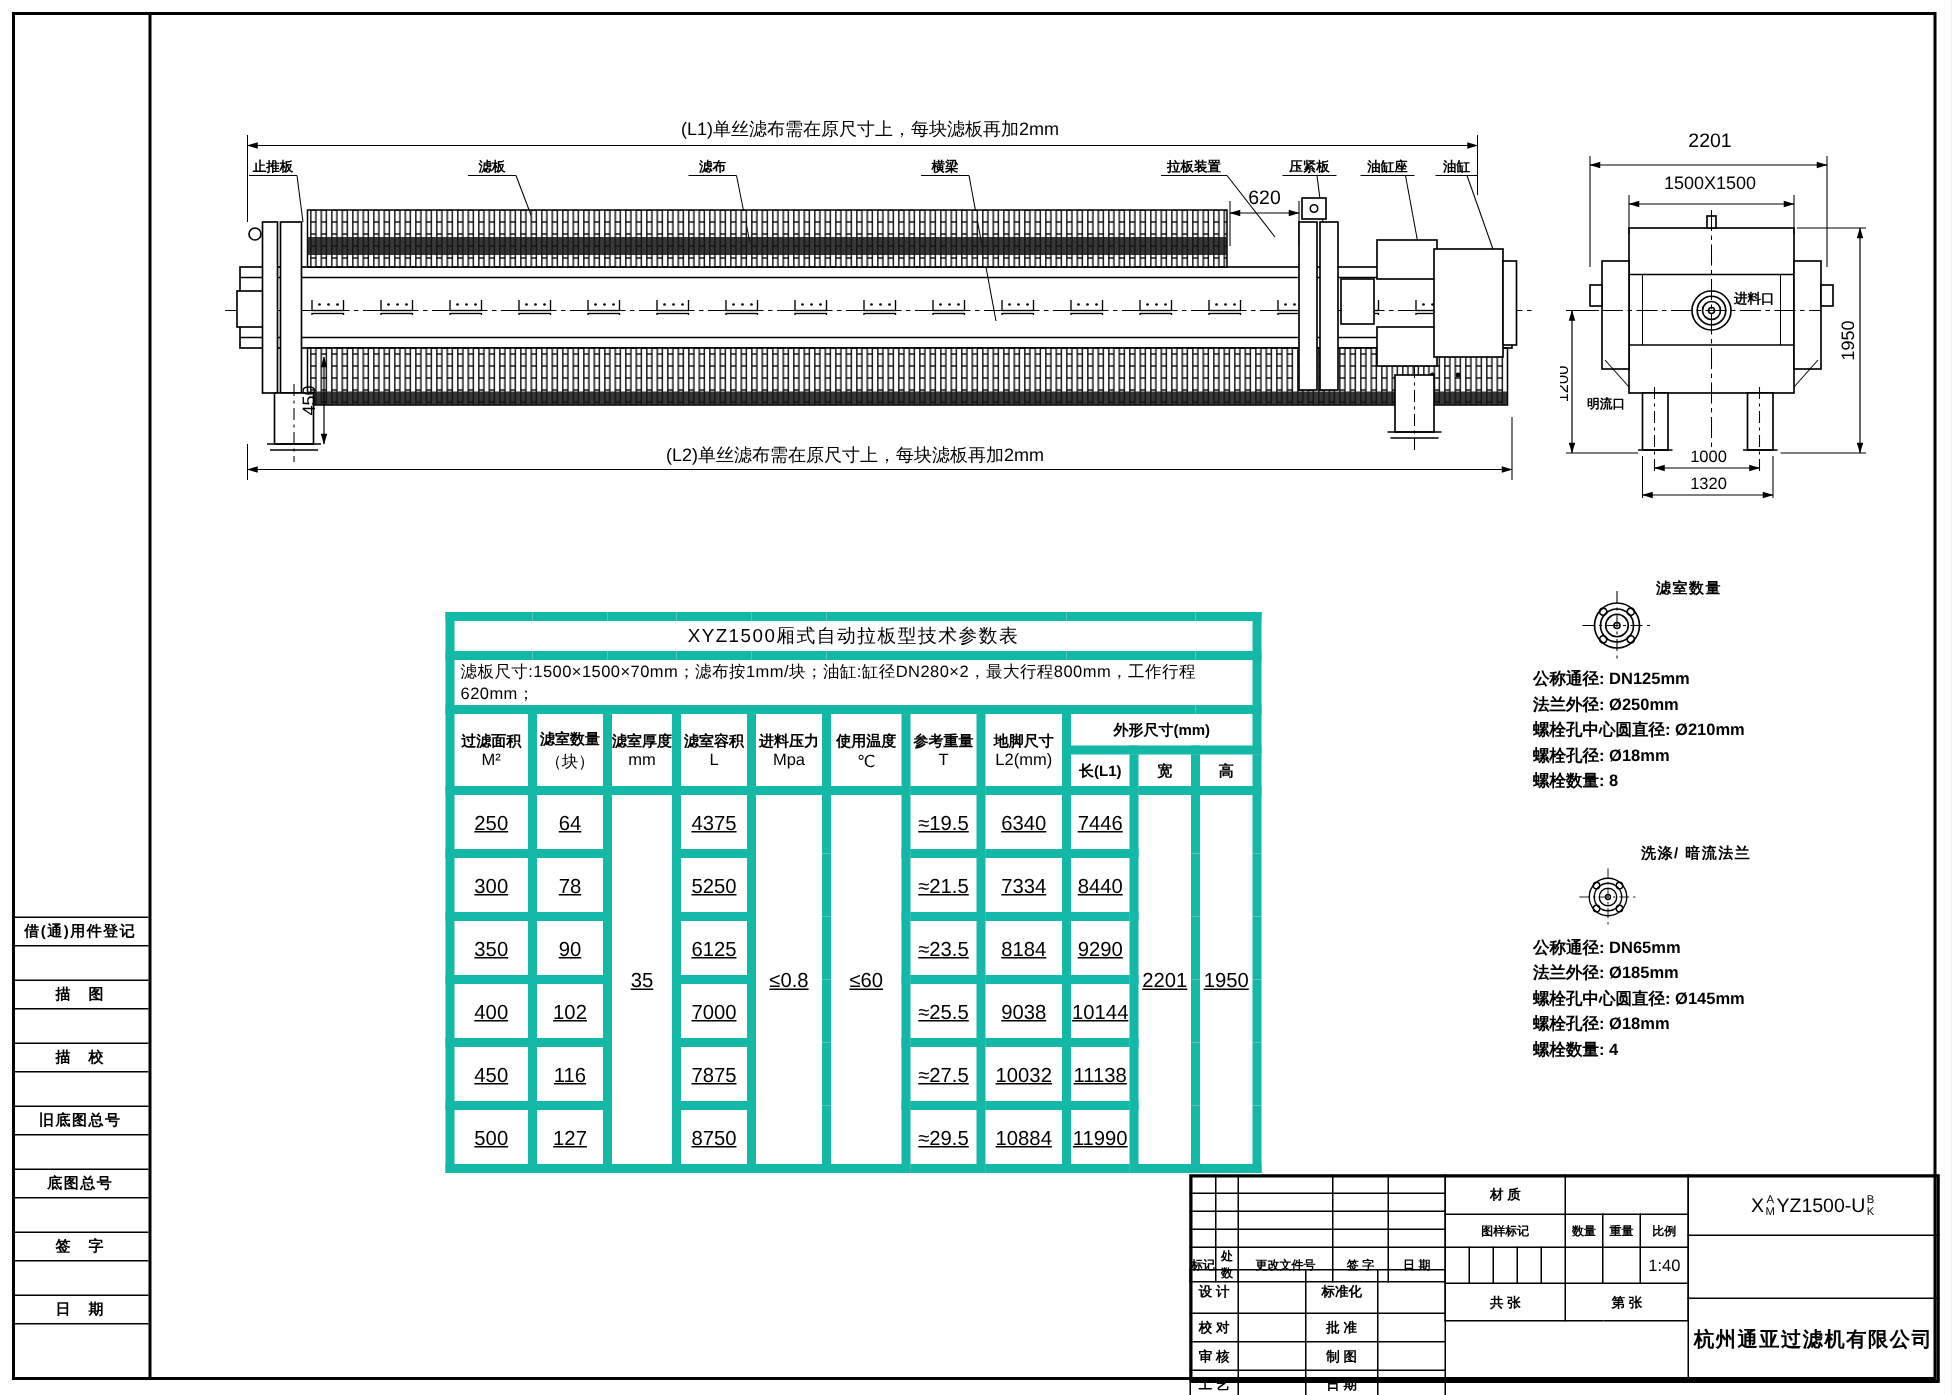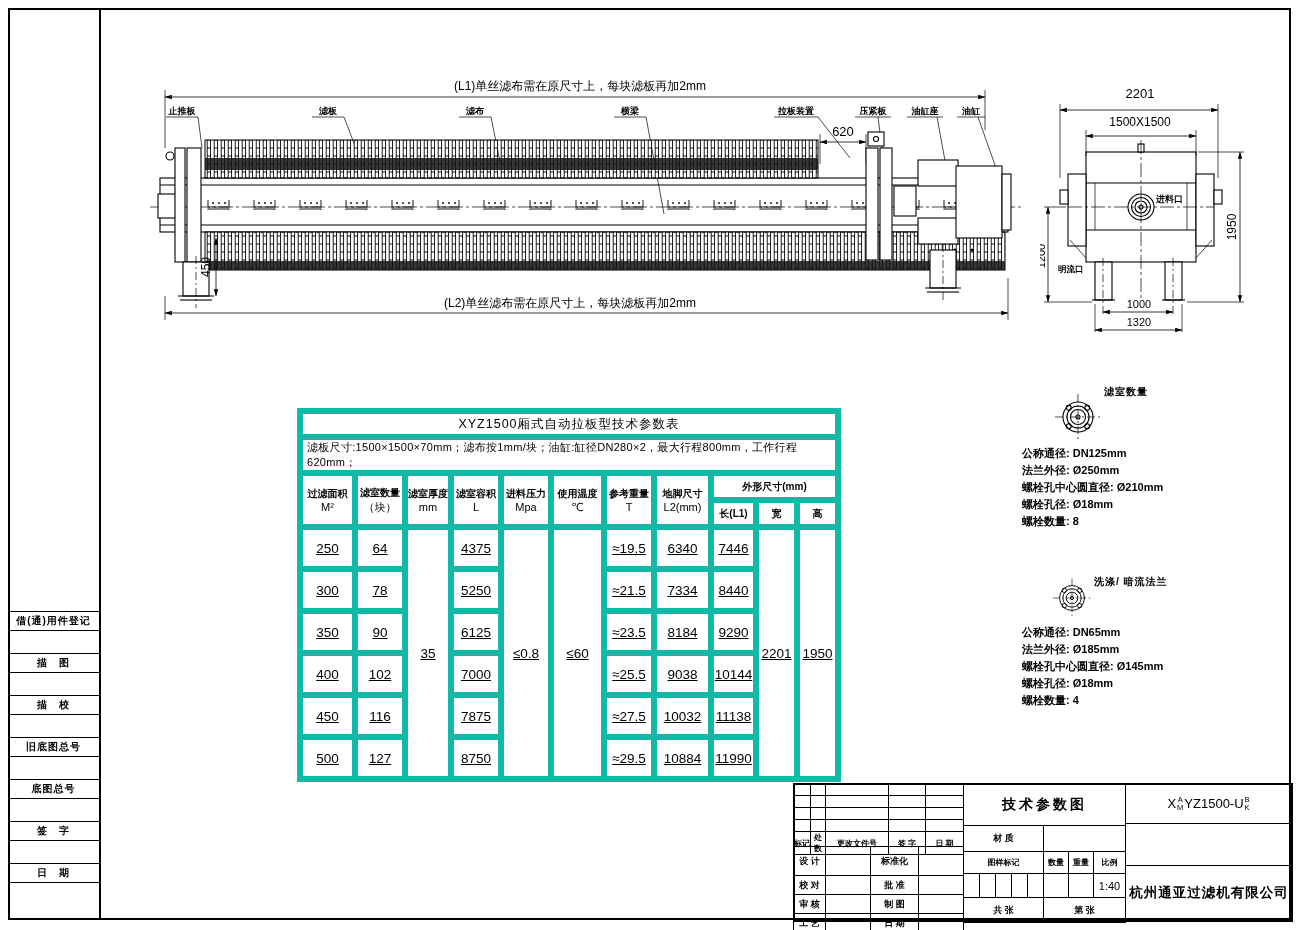--- a/index.html
+++ b/index.html
@@ -380,21 +380,21 @@
     <div class="flines" style="top:62px;">
       <div>公称通径: DN125mm</div>
       <div>法兰外径: Ø250mm</div>
       <div>螺栓孔中心圆直径: Ø210mm</div>
       <div>螺栓孔径: Ø18mm</div>
       <div>螺栓数量: 8</div>
     </div>
   </div>
 
   <div class="flange" style="left:1022px;top:558px;height:150px;">
-    <div class="ftitle" style="left:72px;top:17px;">洗涤/ 暗流法兰</div>
+    <div class="ftitle" style="left:72px;top:4px;">洗涤/ 暗流法兰</div>
     <svg style="position:absolute;left:30px;top:20px;" width="40" height="40" viewBox="0 0 48 48">
       <line class="cl2" x1="1" y1="24" x2="47" y2="24"></line>
         <line class="cl2" x1="24" y1="1" x2="24" y2="47"></line>
       <circle class="s" cx="24" cy="24" r="15"></circle>
         <circle class="s" cx="24" cy="24" r="11"></circle>
       <circle class="s" cx="24" cy="24" r="7"></circle>
         <circle class="s" cx="24" cy="24" r="2"></circle>
       <circle class="s" cx="33.2" cy="14.8" r="2.6"></circle>
         <circle class="s" cx="14.8" cy="14.8" r="2.6"></circle>
       <circle class="s" cx="14.8" cy="33.2" r="2.6"></circle>
@@ -497,23 +497,20 @@
           <col style="width:16px">
           <col style="width:16px">
           <col style="width:16px">
           <col style="width:16px">
           <col style="width:16px">
           <col style="width:25px">
           <col style="width:25px">
           <col style="width:32px">
         </colgroup>
       <tbody>
-          <tr style="height:42px">
-            <td colspan="8" class="big">技术参数图</td>
-          </tr>
       <tr style="height:26px">
             <td colspan="5">材  质</td>
             <td colspan="3"></td>
           </tr>
       <tr style="height:22px">
         <td colspan="5" style="font-size:8px">图样标记</td>
         <td style="font-size:8px">数量</td>
         <td style="font-size:8px">重量</td>
         <td style="font-size:8px">比例</td>
       </tr>

